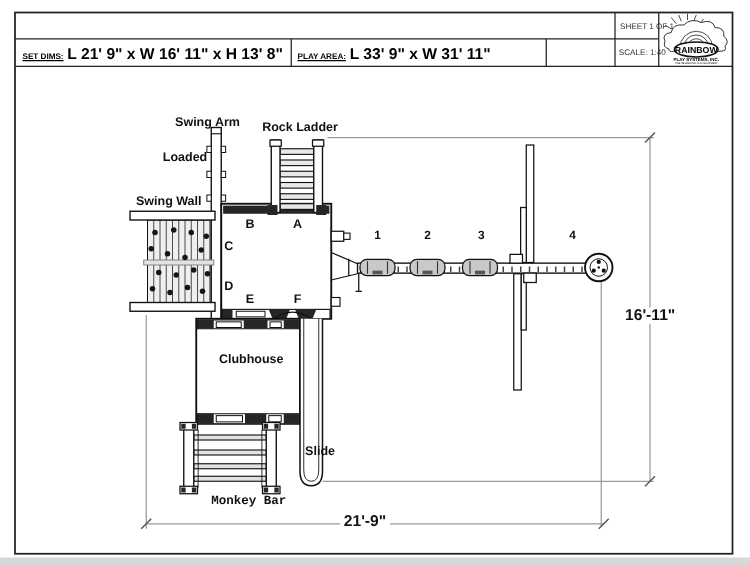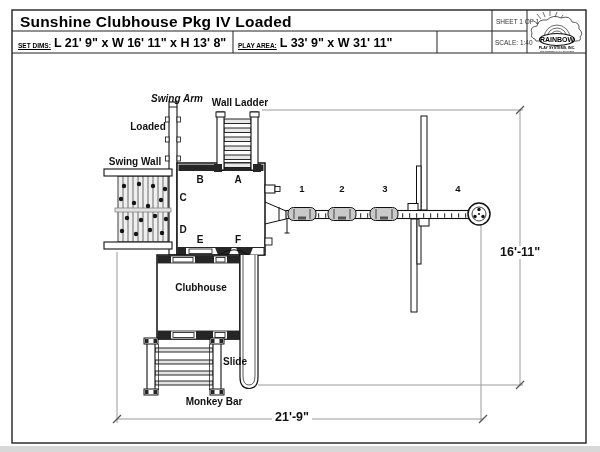--- a/index.html
+++ b/index.html
@@ -245,39 +245,38 @@
         <path d="M23,28 A7,7 0 0 1 37,28"></path>
         <path d="M26,28 A4,4 0 0 1 34,28"></path>
       </g>
       <ellipse cx="30" cy="29.5" rx="17.5" ry="6" fill="#fff" stroke="#111" stroke-width="1.2"></ellipse>
       <text x="30" y="32" text-anchor="middle" font-size="7" font-weight="bold" font-family="Liberation Sans, sans-serif">RAINBOW</text>
       <text x="30" y="38.5" text-anchor="middle" font-size="3.6" font-weight="bold" font-family="Liberation Sans, sans-serif">PLAY SYSTEMS, INC.</text>
       <text x="30" y="41.5" text-anchor="middle" font-size="1.9" font-family="Liberation Sans, sans-serif">FINE RESIDENTIAL PLAY EQUIPMENT</text>
     </g>
   </svg>
 
-  <div id="tb-title">Sunshine Clubhouse Pkg IV Loaded</div>
   <div class="tb-small" style="left:496px;top:18px;">SHEET 1 OF 1</div>
   <div class="tb-small" style="left:495px;top:39px;">SCALE: 1:40</div>
   <div class="tb-dims" style="left:18px;top:35px;height:15px;">
     <span class="k">SET DIMS:</span>
     <span class="v">L 21' 9" x W 16' 11" x H 13' 8"</span>
   </div>
   <div class="tb-dims" style="left:238px;top:35px;height:15px;">
     <span class="k">PLAY AREA:</span>
     <span class="v">L 33' 9" x W 31' 11"</span>
   </div>
 
-  <div class="lbl" style="left:132px;top:93px;width:90px;font-style:italic;">Swing Arm</div>
+  <div class="lbl" style="left:121px;top:93px;width:90px;">Swing Arm</div>
   <div class="lbl" style="left:103px;top:121px;width:90px;">Loaded</div>
   <div class="lbl" style="left:90px;top:156px;width:90px;">Swing Wall</div>
-  <div class="lbl" style="left:195px;top:97px;width:90px;">Wall Ladder</div>
+  <div class="lbl" style="left:195px;top:97px;width:90px;">Rock Ladder</div>
   <div class="lbl" style="left:156px;top:282px;width:90px;">Clubhouse</div>
-  <div class="lbl" style="left:201px;top:356px;width:46px;text-align:right;">Slide</div>
-  <div class="lbl" style="left:169px;top:396px;width:90px;">Monkey Bar</div>
+  <div class="lbl" style="left:222px;top:356px;width:46px;text-align:right;">Slide</div>
+  <div class="lbl" style="left:154px;top:396px;width:90px;font-family:Liberation Mono, monospace;">Monkey Bar</div>
 
   <div class="deck-letter" style="left:232px;top:174px;">A</div>
   <div class="deck-letter" style="left:194px;top:174px;">B</div>
   <div class="deck-letter" style="left:177px;top:192px;">C</div>
   <div class="deck-letter" style="left:177px;top:224px;">D</div>
   <div class="deck-letter" style="left:194px;top:234px;">E</div>
   <div class="deck-letter" style="left:232px;top:234px;">F</div>
 
   <div class="swing-num" style="left:296px;top:184px;">1</div>
   <div class="swing-num" style="left:336px;top:184px;">2</div>

